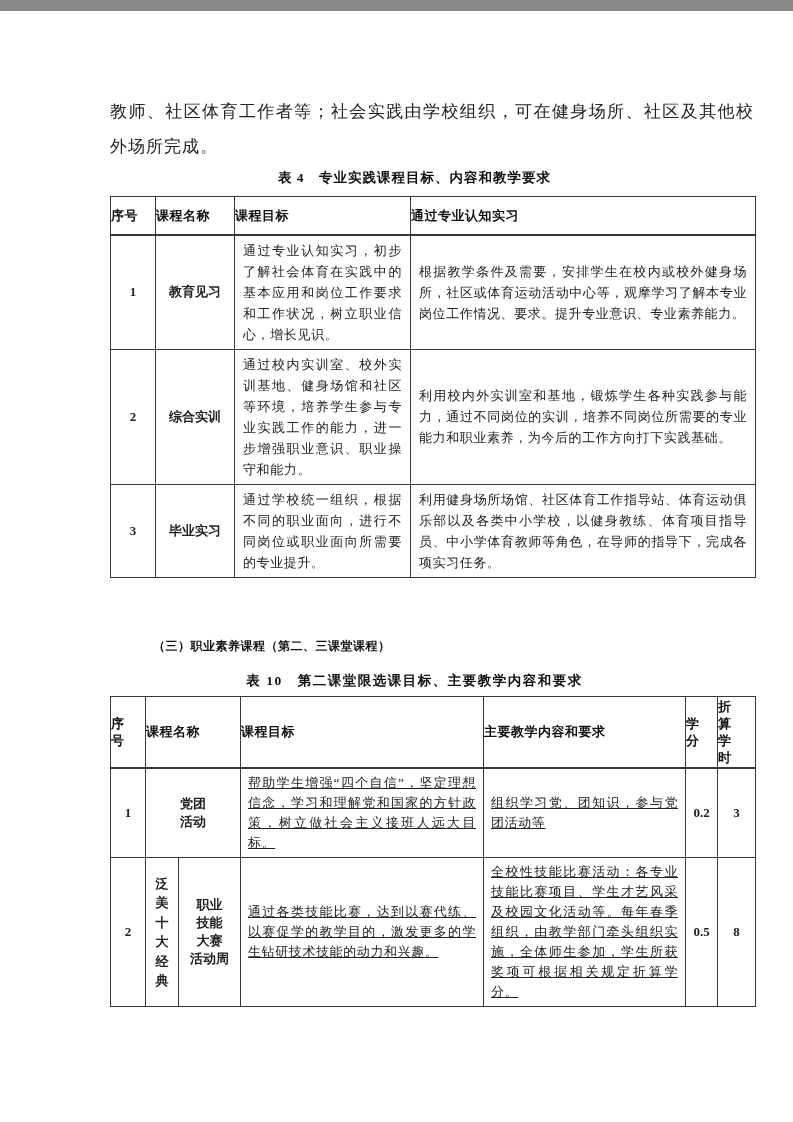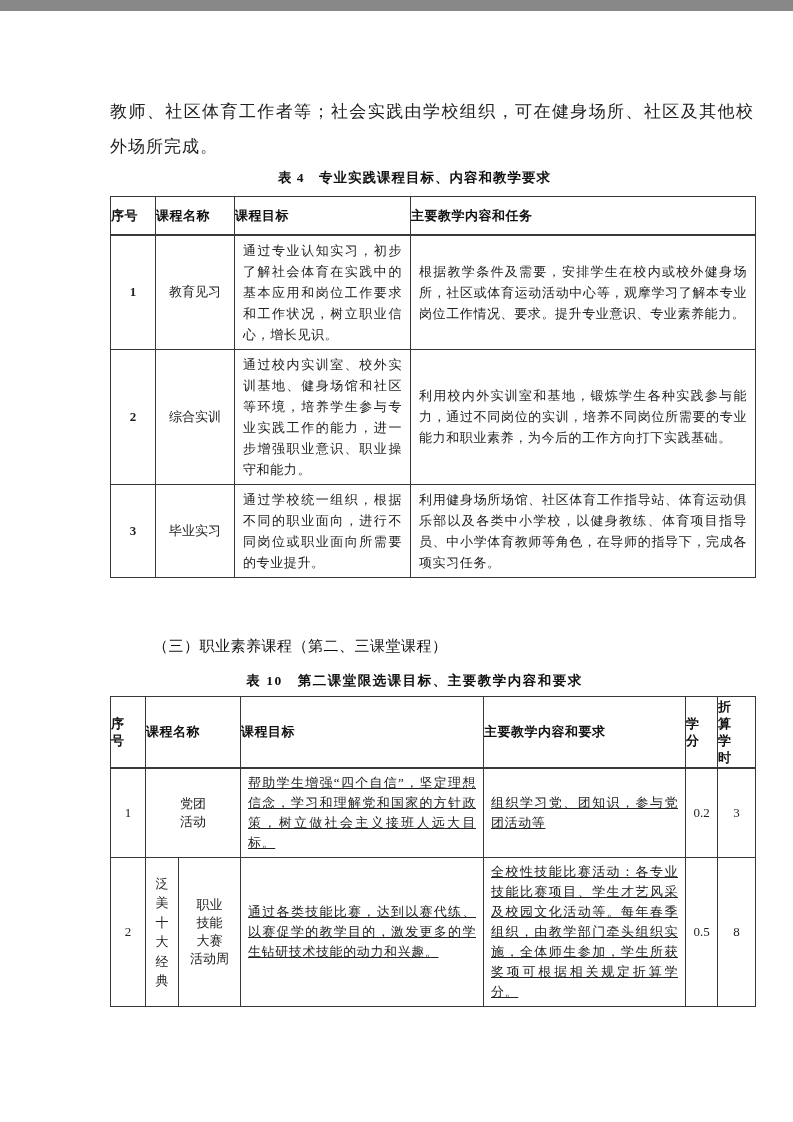--- a/index.html
+++ b/index.html
@@ -30,22 +30,22 @@
     font-size: 13.5px;
     letter-spacing: 1px;
     line-height: 18px;
     color: #111;
   }
   .caption9 { margin-top: 5px; }
   .caption10 { margin-top: 13px; letter-spacing: 1.5px; }
   .section-heading {
     margin-top: 56px;
     margin-left: 43px;
-    font-size: 15px;
-    font-weight: normal;
+    font-size: 12px;
+    font-weight: bold;
     letter-spacing: 0.5px;
     line-height: 25px;
     color: #111;
   }
   table {
     border-collapse: collapse;
     table-layout: fixed;
     width: 645px;
     border: 1.5px solid #333;
   }
@@ -59,21 +59,21 @@
   }
   th {
     font-weight: bold;
     font-size: 13px;
     text-align: left;
     line-height: 17px;
     letter-spacing: 0.5px;
     color: #111;
     border-bottom-width: 2px;
   }
-  .c-center { text-align: center; }
+  .c-center { text-align: center; font-weight: bold; }
   .num { font-weight: bold; }
   .cell-text {
     text-align: justify;
     text-justify: inter-character;
     line-height: 21px;
     letter-spacing: 0.6px;
     padding: 4px 8px;
   }
   .t10 .cell-text { line-height: 20px; padding: 4px 7px; text-decoration: underline; }
   .pre { white-space: pre-line; }
@@ -93,21 +93,21 @@
       <col style="width:45px">
         <col style="width:79px">
         <col style="width:176px">
         <col style="width:345px">
     </colgroup>
     <tbody>
         <tr style="height:38px">
       <th>序号</th>
       <th>课程名称</th>
       <th>课程目标</th>
-      <th>主要教学内容和任务</th>
+      <th>通过专业认知实习</th>
     </tr>
     <tr style="height:105px">
       <td class="c-center num">1</td>
       <td class="c-center">教育见习</td>
       <td class="cell-text">通过专业认知实习，初步了解社会体育在实践中的基本应用和岗位工作要求和工作状况，树立职业信心，增长见识。</td>
       <td class="cell-text">根据教学条件及需要，安排学生在校内或校外健身场所，社区或体育运动活动中心等，观摩学习了解本专业岗位工作情况、要求。提升专业意识、专业素养能力。</td>
     </tr>
     <tr style="height:132px">
       <td class="c-center num">2</td>
       <td class="c-center">综合实训</td>

